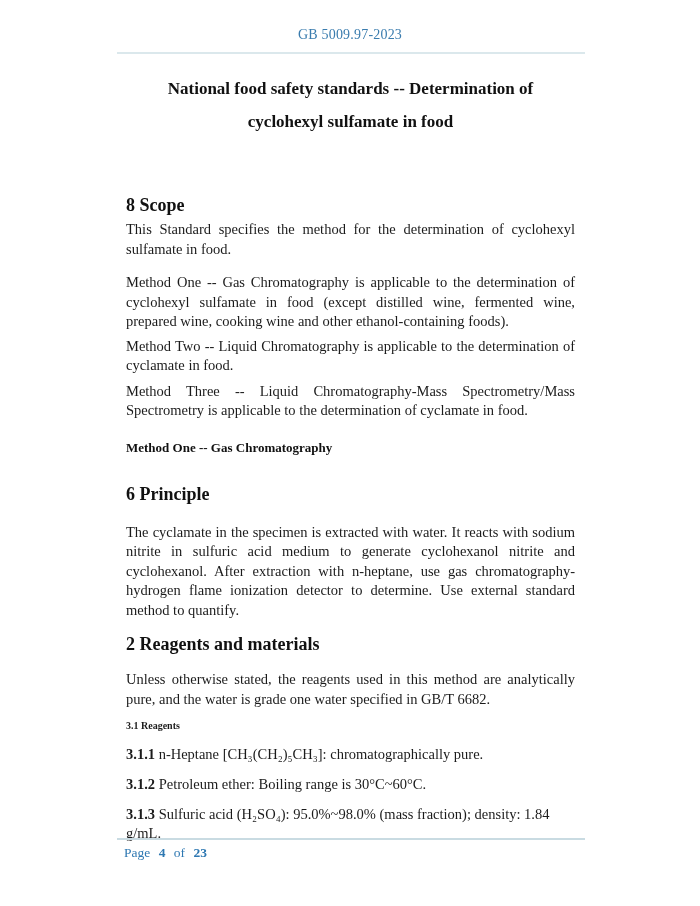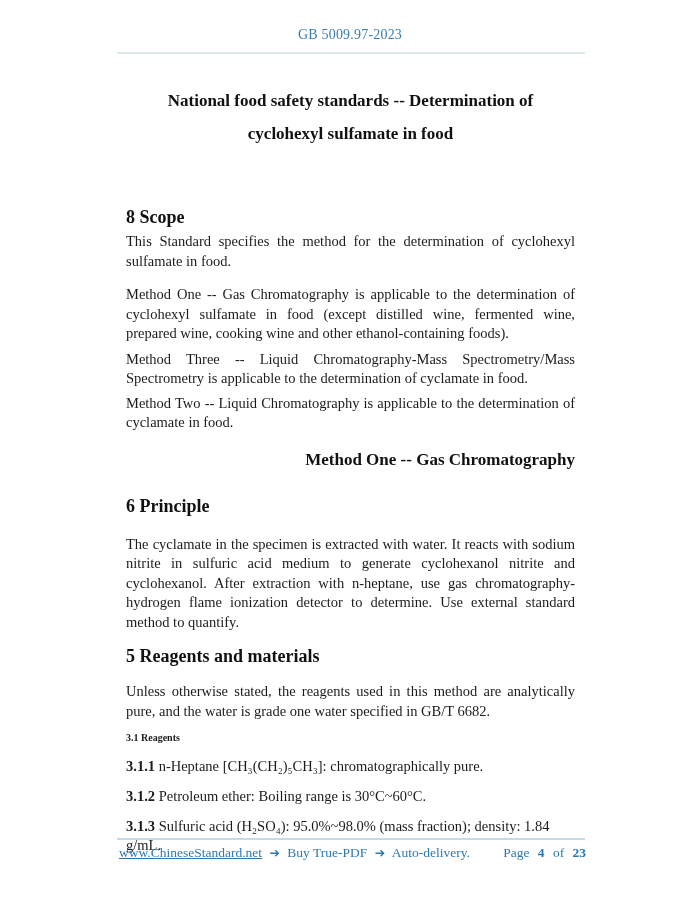--- a/index.html
+++ b/index.html
@@ -31,21 +31,21 @@
     position: absolute;
     top: 52px;
     left: 117px;
     right: 115px;
     height: 2px;
     background: var(--rule_header, #dbe8ec);
   }
   
   .content {
     position: absolute;
-    top: 16px;
+    top: 4px;
     left: 126px;
     width: 449px;
   }
   .doc-title {
     margin: 68px 0 0 0;
     font-size: 17px;
     font-weight: bold;
     text-align: center;
     line-height: 33px;
     color: #111111;
@@ -56,24 +56,24 @@
     font-size: 18px;
     font-weight: bold;
     line-height: 22px;
     color: #111111;
   }
   .heading-scope     { margin-top: 56px; }
   .heading-principle { margin-top: 24px; }
   .heading-reagents  { margin-top: 13px; }
   .method-heading {
     margin: 16px 0 0 0;
-    font-size: 17px;
+    font-size: 13px;
     font-weight: bold;
     line-height: 22px;
-    text-align: right;
+    text-align: left;
     color: #111111;
   }
   .body-para {
     margin: 0;
     font-size: 14.5px;
     line-height: 19.5px;
     text-align: justify;
   }
   .p-scope-1     { margin-top: 4px; }
   .p-scope-2     { margin-top: 14px; }
@@ -144,31 +144,31 @@
       <span class="title-line">National food safety standards -- Determination of</span>
       <span class="title-line">cyclohexyl sulfamate in food</span>
     </h1>
 
     <h2 class="section-heading heading-scope">8 Scope</h2>
 
     <p class="body-para p-scope-1">This Standard specifies the method for the determination of cyclohexyl sulfamate in food.</p>
 
     <p class="body-para p-scope-2">Method One -- Gas Chromatography is applicable to the determination of cyclohexyl sulfamate in food (except distilled wine, fermented wine, prepared wine, cooking wine and other ethanol-containing foods).</p>
 
+    <p class="body-para p-scope-3">Method Two -- Liquid Chromatography is applicable to the determination of cyclamate in food.</p>
+
     <p class="body-para p-scope-4">Method Three -- Liquid Chromatography-Mass Spectrometry/Mass Spectrometry is applicable to the determination of cyclamate in food.</p>
-
-    <p class="body-para p-scope-3">Method Two -- Liquid Chromatography is applicable to the determination of cyclamate in food.</p>
 
     <h2 class="method-heading">Method One -- Gas Chromatography</h2>
 
     <h2 class="section-heading heading-principle">6 Principle</h2>
 
     <p class="body-para p-principle-1">The cyclamate in the specimen is extracted with water. It reacts with sodium nitrite in sulfuric acid medium to generate cyclohexanol nitrite and cyclohexanol. After extraction with n-heptane, use gas chromatography-hydrogen flame ionization detector to determine. Use external standard method to quantify.</p>
 
-    <h2 class="section-heading heading-reagents">5 Reagents and materials</h2>
+    <h2 class="section-heading heading-reagents">2 Reagents and materials</h2>
 
     <p class="body-para p-reagents-1">Unless otherwise stated, the reagents used in this method are analytically pure, and the water is grade one water specified in GB/T 6682.</p>
 
     <h3 class="sub-heading">3.1 Reagents</h3>
 
     <p class="reagent-item item-1">
       <span class="item-num">3.1.1</span>
       <span>n-Heptane [CH₃(CH₂)₅CH₃]: chromatographically pure.</span>
     </p>
 
@@ -179,27 +179,20 @@
 
     <p class="reagent-item item-3">
       <span class="item-num">3.1.3</span>
       <span>Sulfuric acid (H₂SO₄): 95.0%~98.0% (mass fraction); density: 1.84 g/mL.</span>
     </p>
 
   </div>
 
   <div class="footer-rule"></div>
   <div class="footer-row">
-    <div class="footer-left">
-      <a class="footer-link">www.ChineseStandard.net</a>
-      <span class="footer-arrow">➔</span>
-      <span>Buy True-PDF</span>
-      <span class="footer-arrow">➔</span>
-      <span>Auto-delivery.</span>
-    </div>
     <div class="footer-right">
       <span>Page</span>
       <span class="pg-num">4</span>
       <span>of</span>
       <span class="pg-num">23</span>
     </div>
   </div>
 
 </div>
 

